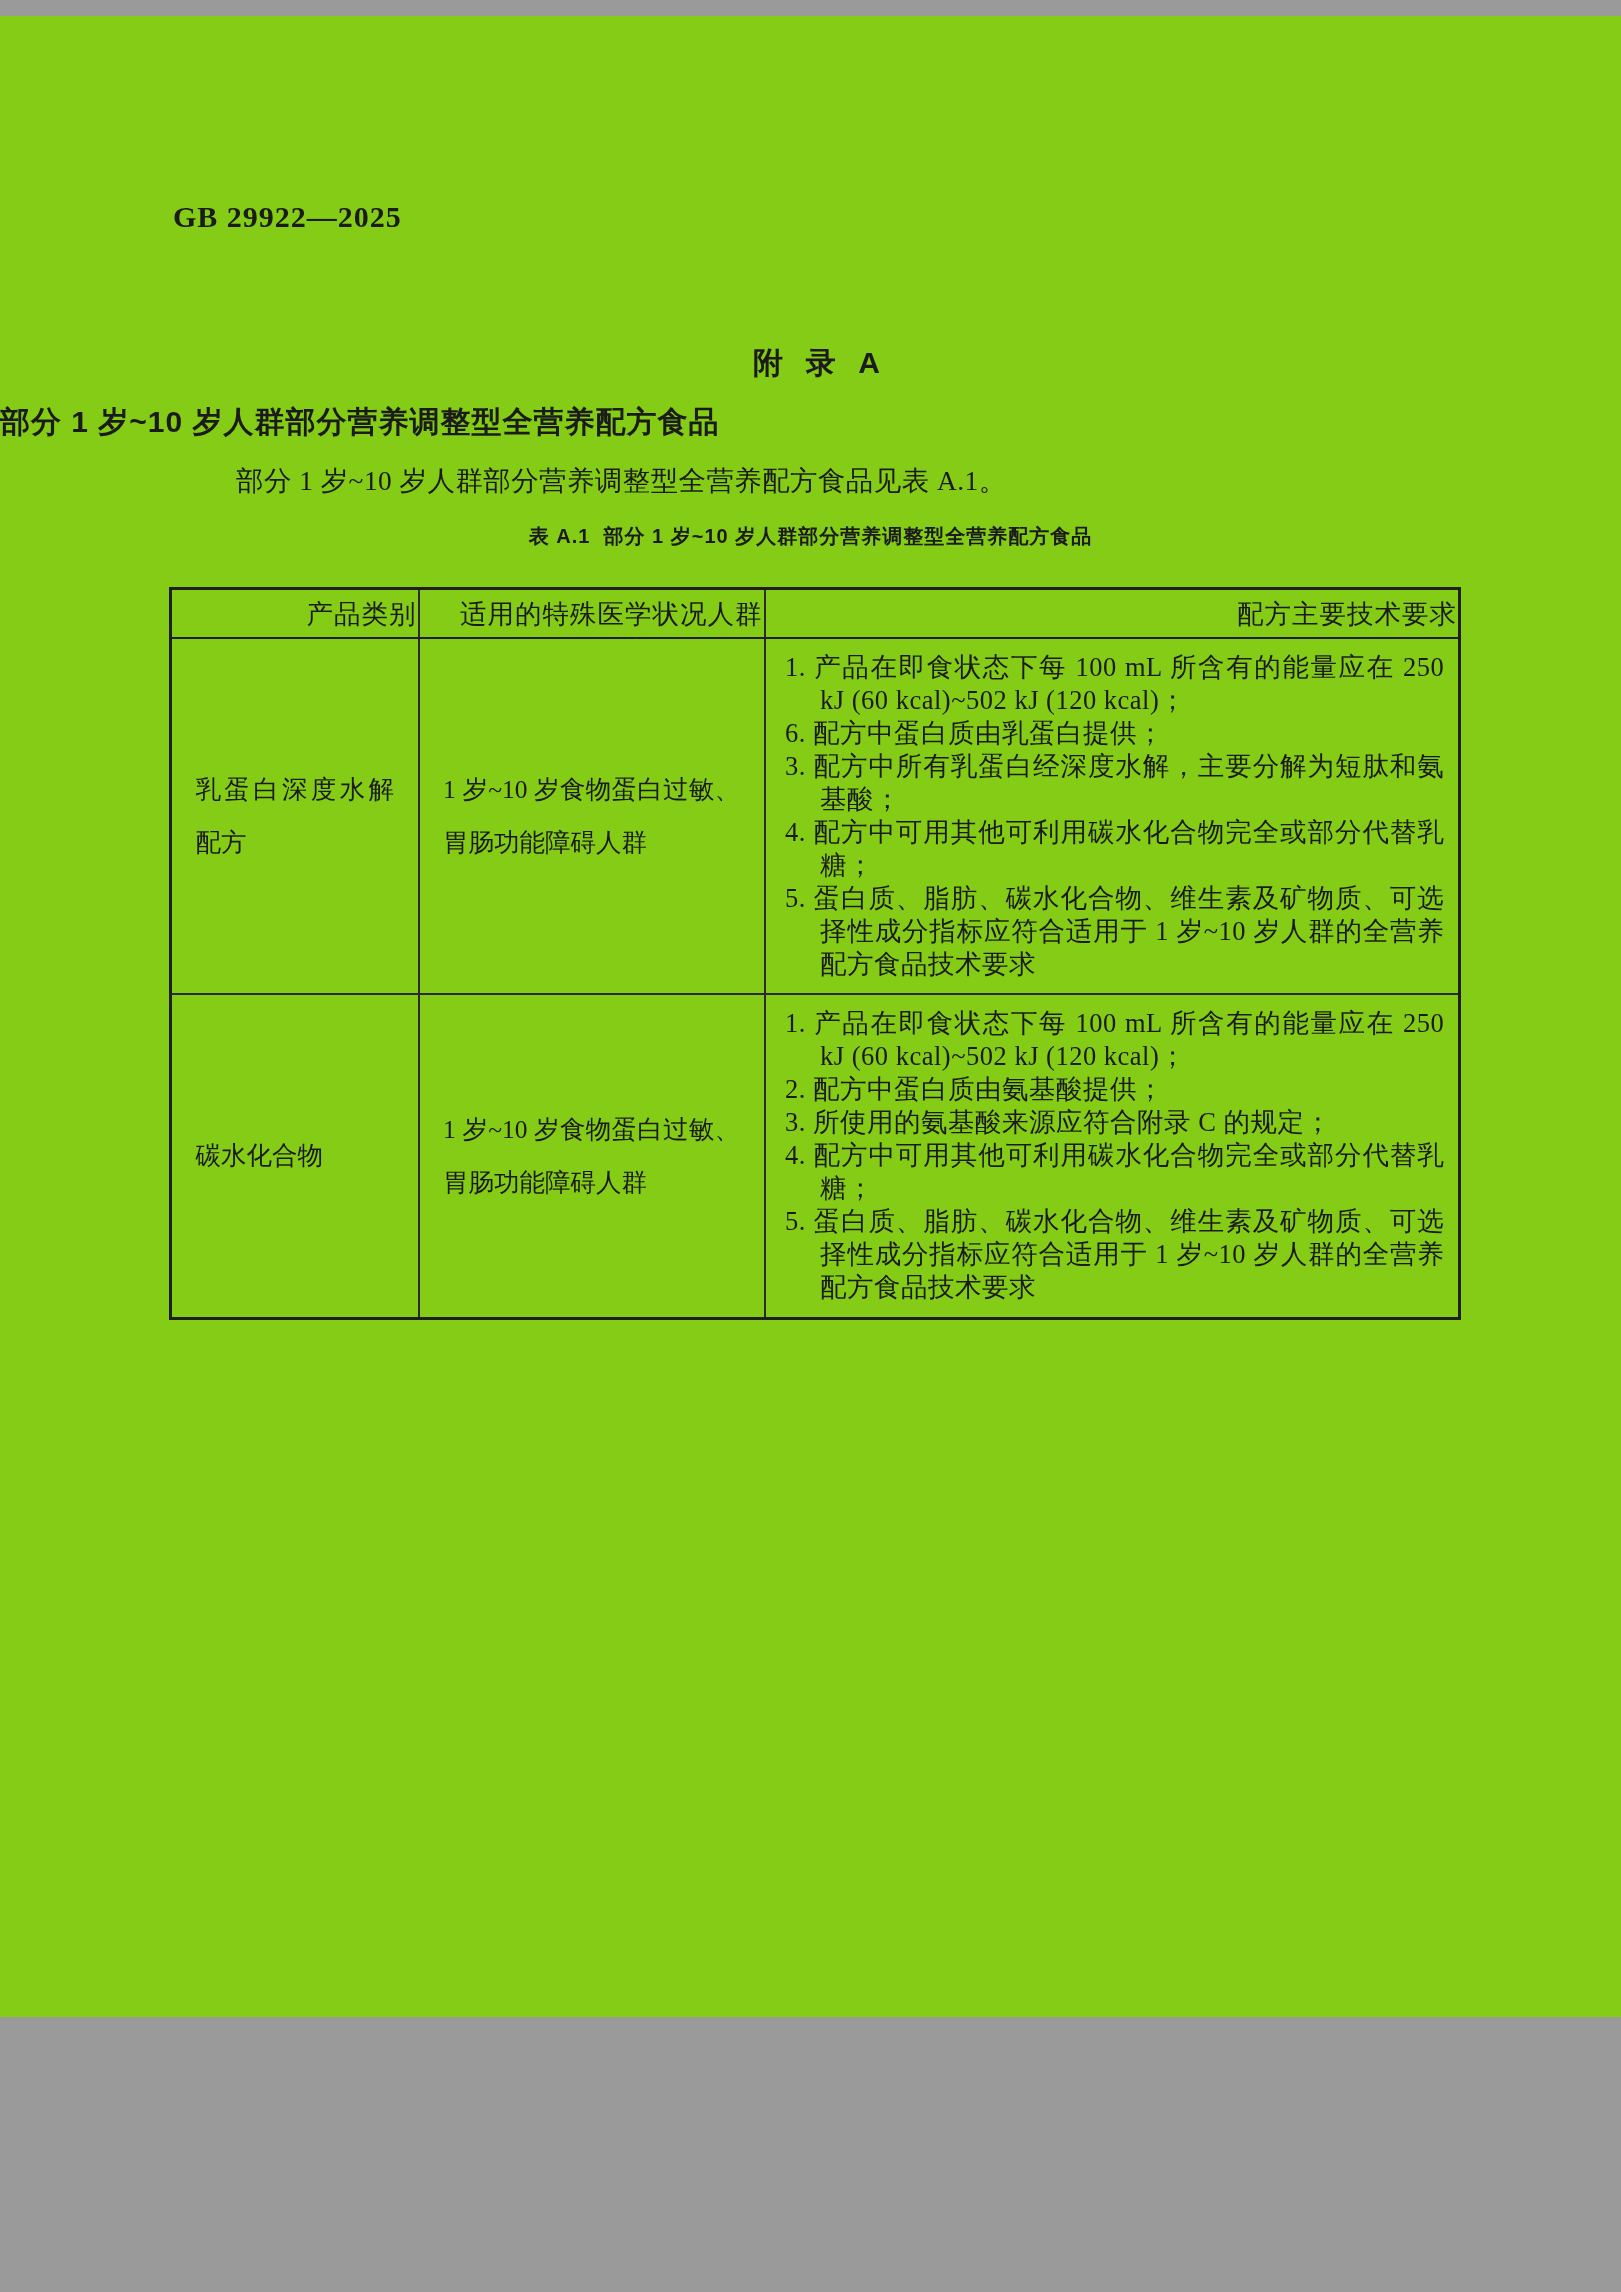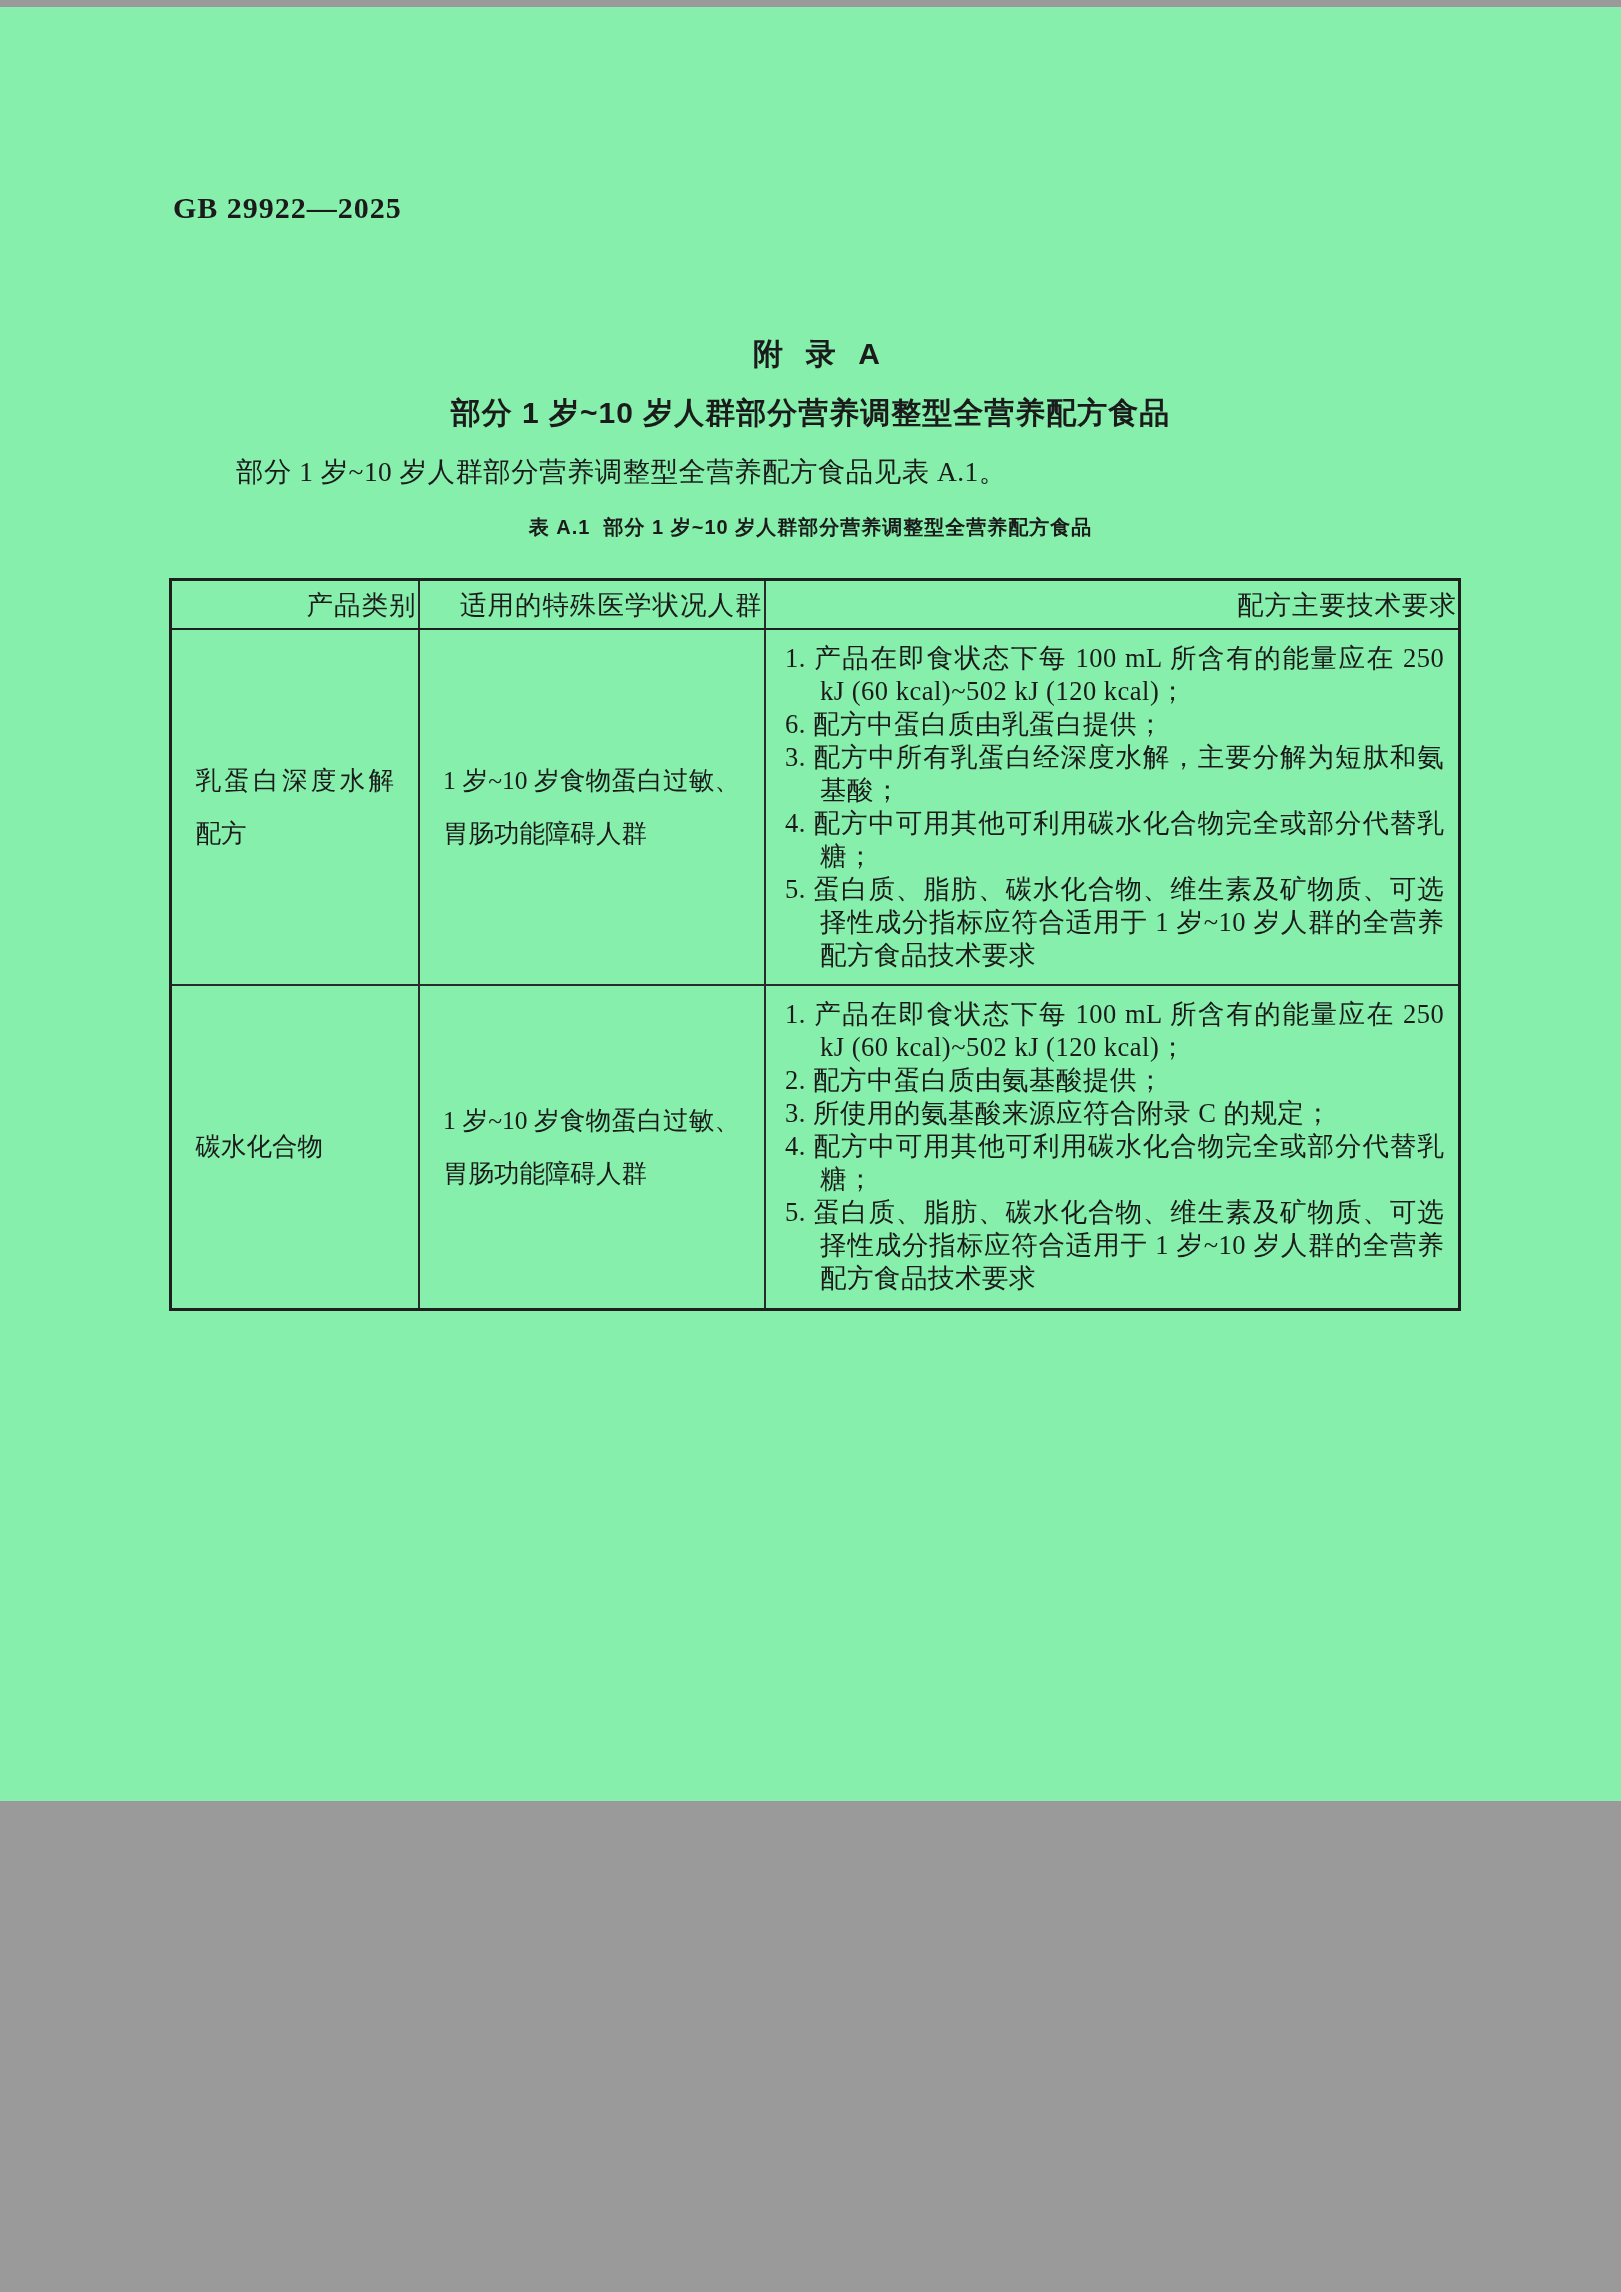--- a/index.html
+++ b/index.html
@@ -1,41 +1,41 @@
 <!DOCTYPE html>
 <html lang="zh"><head>
 <meta charset="utf-8">
 <style>
   html, body { margin:0; padding:0; background:#9a9a9a; }
   .page {
     position:relative;
-    width:1621px; height:1794px;
-    margin:7px auto;
-    background:#86efac;
+    width:1621px; height:2001px;
+    margin:16px auto;
+    background:#84cc16;
     color:#1b1b1b;
     font-family:"Liberation Serif", serif;
     overflow:hidden;
   }
   .pre { white-space:pre-wrap; }
 
   .doc-number {
     position:absolute; left:173px; top:184px;
     font-size:30px; font-weight:bold; letter-spacing:1px;
   }
 
   .appendix-title {
     position:absolute; top:327px; left:0; width:100%;
     text-align:center; font-weight:bold; font-size:30px;
     font-family:"Liberation Sans", sans-serif;
     letter-spacing:2px;
     padding-left:7px;
   }
   .appendix-subtitle {
     position:absolute; top:386px; left:0; width:100%;
-    text-align:center; font-weight:bold; font-size:30px;
+    text-align:left; font-weight:bold; font-size:30px;
     font-family:"Liberation Sans", sans-serif;
     letter-spacing:1px;
   }
 
   .intro {
     position:absolute; top:447px; left:169px; width:1289px;
     font-size:27.4px; text-indent:67px; letter-spacing:0.5px;
   }
 
   .table-caption {

